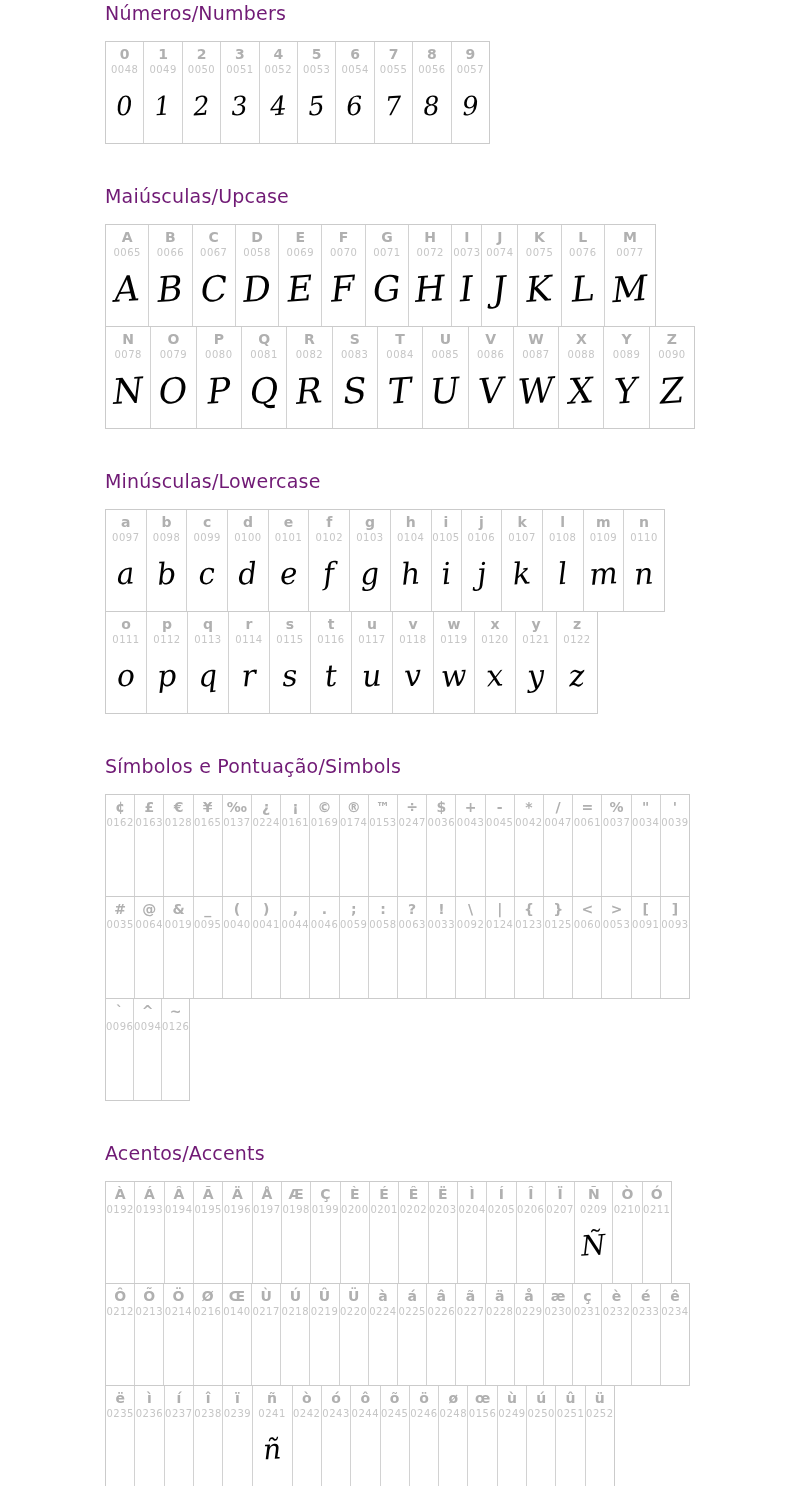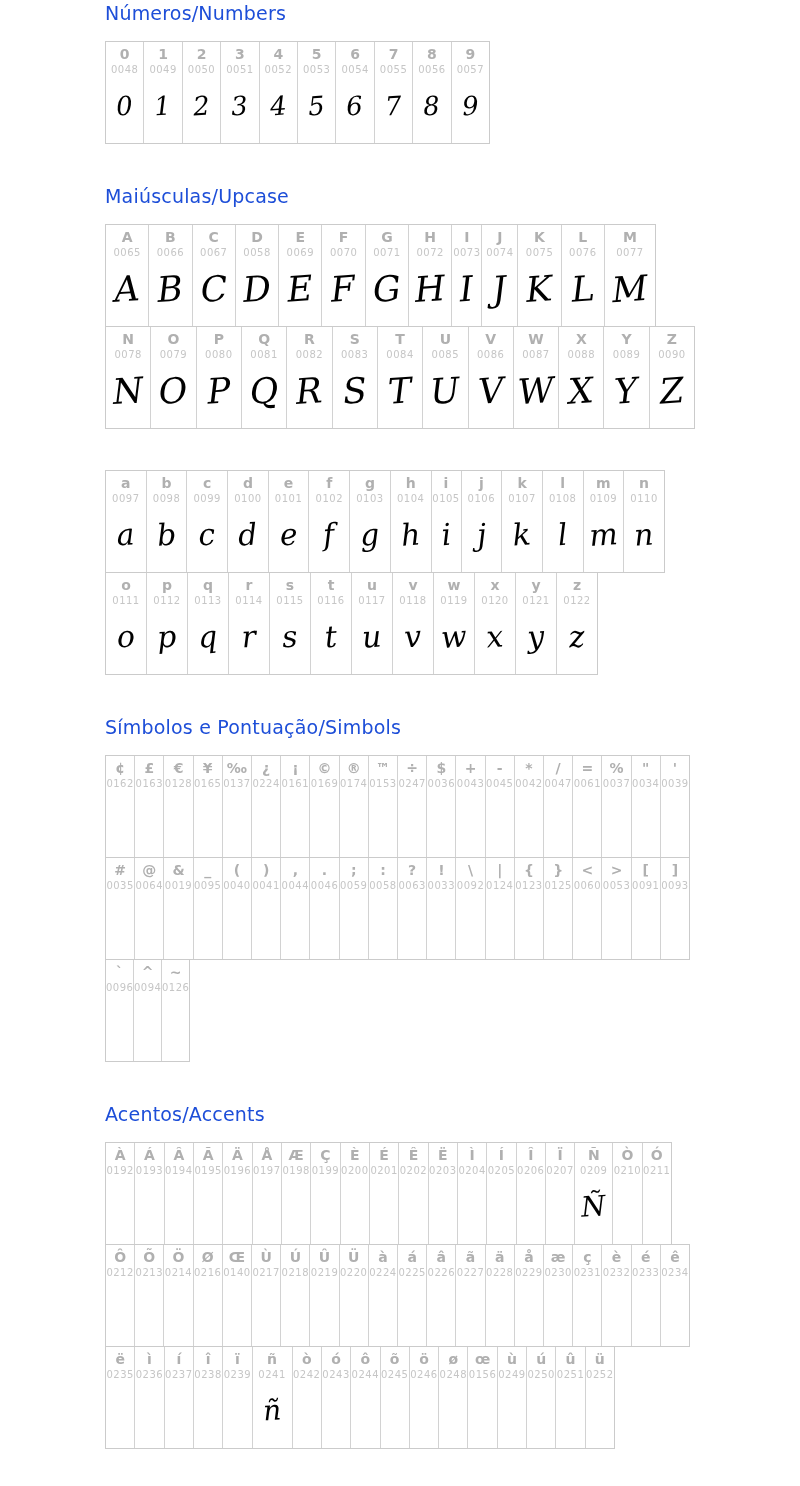--- a/index.html
+++ b/index.html
@@ -11,21 +11,21 @@
   .page {
     width: 800px;
     box-sizing: border-box;
     padding: 2px 0 8px 105px;
   }
   .specimen-section { margin-bottom: 41px; }
   .specimen-section:last-child { margin-bottom: 0; }
   .section-title {
     font-size: 19px;
     font-weight: 400;
-    color: #1d4ed8;
+    color: #701a75;
     margin: 0 0 17px 0;
     line-height: 22px;
     letter-spacing: 0.2px;
   }
   .row {
     display: flex;
     border: 1px solid #cbcbcb;
     background: #fff;
     height: 103px;
     box-sizing: border-box;
@@ -271,20 +271,21 @@
   </div>
             <div class="cell">
     <div class="char">Z</div>
     <div class="code">0090</div>
     <div class="glyph">Z</div>
   </div>
           </div>
         </div>
   </section>
       <section class="specimen-section s2">
+    <h2 class="section-title">Minúsculas/Lowercase</h2>
     <div class="rows">
           <div class="row" style="width: 560px;">
             <div class="cell">
     <div class="char">a</div>
     <div class="code">0097</div>
     <div class="glyph">a</div>
   </div>
             <div class="cell">
     <div class="char">b</div>
     <div class="code">0098</div>

